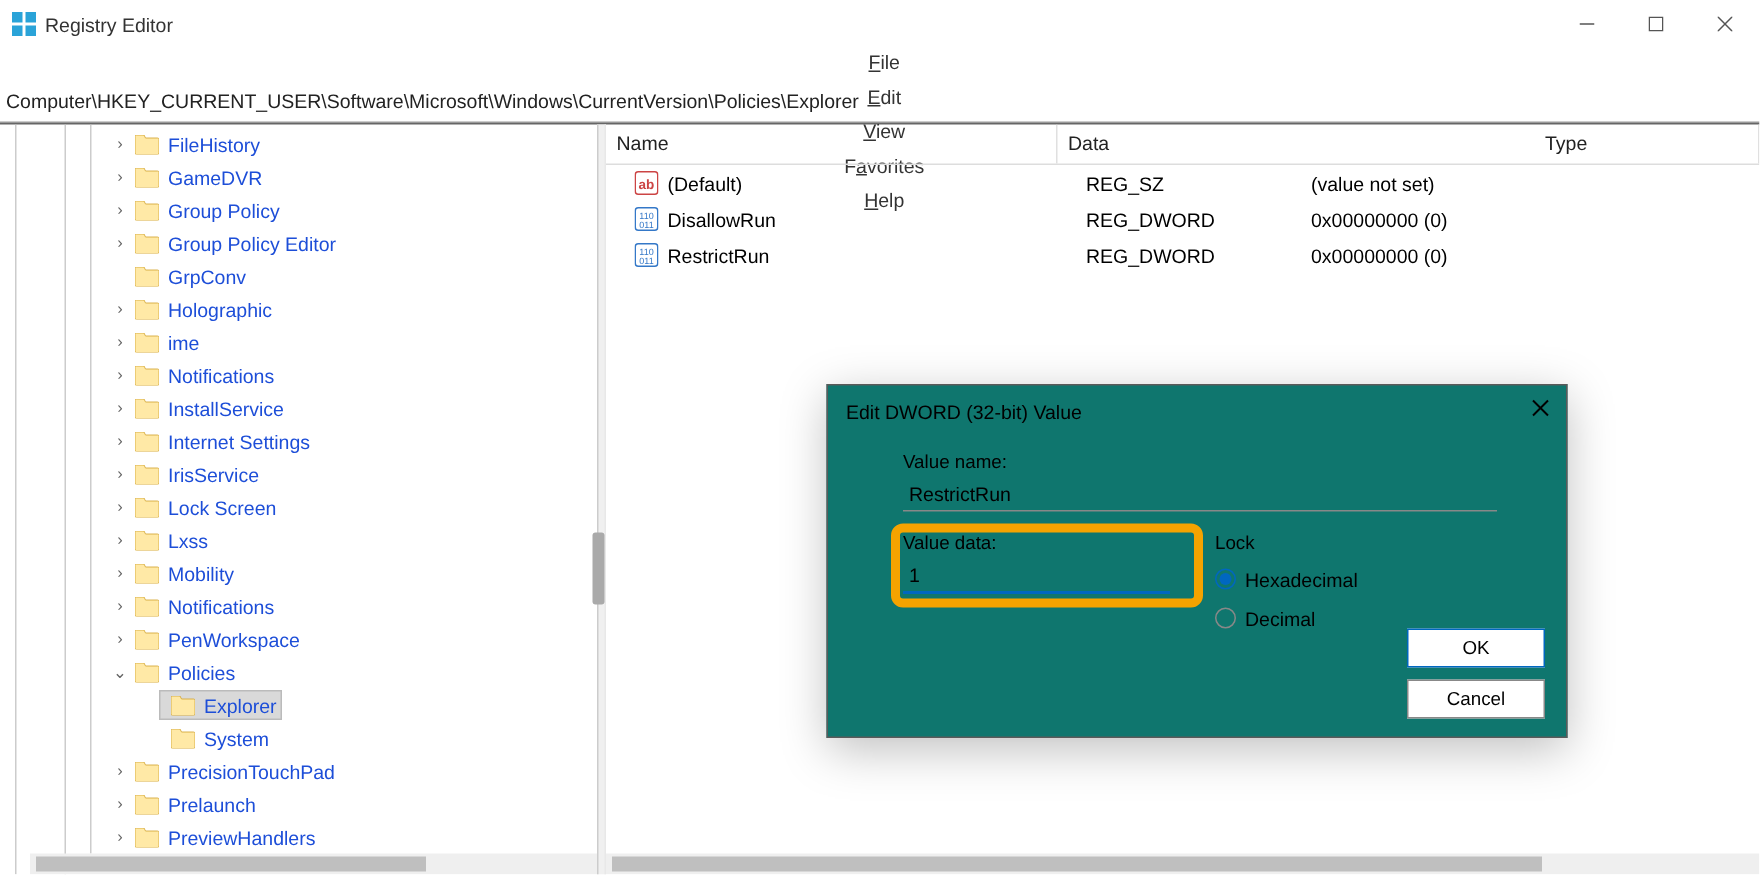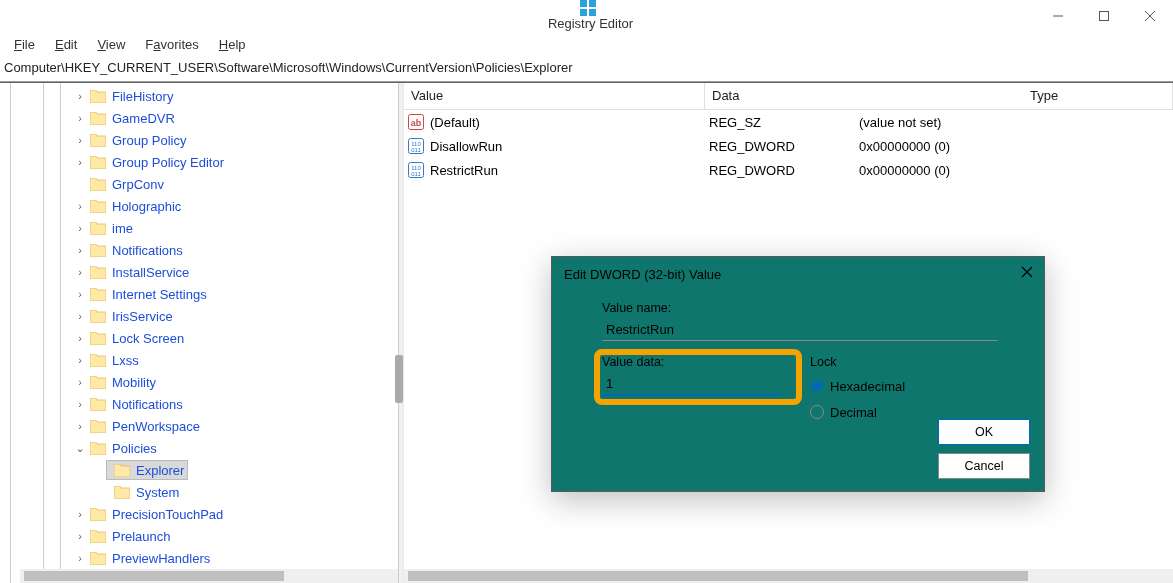--- a/index.html
+++ b/index.html
@@ -1,22 +1,22 @@
 <!DOCTYPE html>
 <html><head>
 <meta charset="utf-8">
 <style>
   * { box-sizing: border-box; margin: 0; padding: 0; }
   body { font-family: "Segoe UI", Tahoma, sans-serif; font-size: 13px; color: #000; background: #fff; width: 1173px; height: 583px; overflow: hidden; position: relative; }
-  .titlebar { height: 32px; display: flex; align-items: center; padding-left: 8px; flex-direction: column; }
+  .titlebar { height: 32px; display: flex; align-items: center; padding-left: 8px; }
   .titlebar-icon { width: 16px; height: 16px; margin-right: 6px; }
   .titlebar-title { color: #333; }
   .window-controls { display: flex; position: absolute; right: 0; top: 0; }
   .window-control { width: 46px; height: 32px; display: flex; align-items: center; justify-content: center; color: #666; }
-  .menubar { height: 24px; display: flex; align-items: center; padding-left: 6px; gap: 4px; }
+  .menubar { height: 24px; display: flex; align-items: center; padding-left: 6px; gap: 4px; flex-direction: column; }
   .menubar-item { padding: 2px 8px; color: #333; }
   .menubar-item .ul { text-decoration: underline; }
   .addressbar { height: 26px; padding: 4px 4px 4px 4px; border-bottom: 1px solid #999; color: #222; }
   .divider { height: 1px; background: #666; }
   .main { display: flex; height: calc(583px - 32px - 24px - 26px - 1px); }
   .treepanel { width: 398px; overflow: hidden; position: relative; }
   .tree-vert-line { position: absolute; left: 10px; top: 0; bottom: 0; width: 1px; background: #ccc; }
   .tree-vert-line2 { position: absolute; left: 43px; top: 0; bottom: 0; width: 1px; background: #ccc; }
   .tree-vert-line3 { position: absolute; left: 60px; top: 0; bottom: 14px; width: 1px; background: #ccc; }
   .tree { padding-top: 2px; }
@@ -30,21 +30,21 @@
   .tree-item.selected { }
   .tree-item.selected .sel-bg { position: absolute; left: 106px; top: 1px; height: 20px; background: #d9d9d9; border: 1px solid #bbb; z-index: 0; }
   .tree-item.selected .tree-label, .tree-item.selected .folder-icon { z-index: 1; position: relative; }
   .splitter { width: 6px; background: #f0f0f0; border-left: 1px solid #ccc; border-right: 1px solid #e8e8e8; position: relative; }
   .splitter-thumb { position: absolute; top: 272px; left: -4px; width: 8px; height: 48px; background: #aaa; border-radius: 2px; }
   .listpanel { flex: 1; position: relative; overflow: hidden; }
   .list-header { height: 27px; border-bottom: 1px solid #ddd; display: flex; color: #222; }
   .list-header-cell { padding: 5px 7px; border-right: 1px solid #e0e0e0; }
   .list-rows { }
   .list-row { height: 24px; display: flex; align-items: center; }
-  .list-cell { padding: 0 4px; display: flex; align-items: center; }
+  .list-cell { padding: 0 19px; display: flex; align-items: center; }
   .val-icon { width: 16px; height: 16px; margin-right: 6px; flex-shrink: 0; }
   .hscroll { position: absolute; left: 0; right: 0; bottom: 0; height: 14px; background: #efefef; }
   .hscroll-thumb { position: absolute; top: 2px; height: 10px; background: #bfbfbf; }
   .tree-hscroll { position: absolute; left: 20px; right: 0; bottom: 0; height: 14px; background: #efefef; }
   .tree-hscroll-thumb { position: absolute; top: 2px; left: 4px; width: 260px; height: 10px; background: #bfbfbf; }
   
   .dialog { position: absolute; left: 551px; top: 256px; width: 494px; height: 236px; background: #0f766e; border: 1px solid #5a5a5a; box-shadow: 0 8px 30px rgba(0,0,0,0.25); }
   .dialog-title { height: 34px; display: flex; align-items: center; padding: 0 12px; font-size: 13px; color: #000; position: relative; }
   .dialog-close { position: absolute; right: 8px; top: 6px; width: 18px; height: 18px; display: flex; align-items: center; justify-content: center; }
   .dialog-body { padding: 10px 22px 0 14px; margin-left: 36px; }
@@ -270,21 +270,21 @@
       <div class="tree-hscroll-thumb"></div>
     </div>
   </div>
 
   <div class="splitter">
     <div class="splitter-thumb"></div>
   </div>
 
   <div class="listpanel">
     <div class="list-header">
-      <div class="list-header-cell" style="width:301px">Value</div>
+      <div class="list-header-cell" style="width:301px">Name</div>
       <div class="list-header-cell" style="flex:1;border-right:none">Data</div>
       <div class="list-header-cell" style="width:150px">Type</div>
     </div>
     <div class="list-rows" id="list-rows">
         <div class="list-row">
           <div class="list-cell" style="width:301px">
             <svg class="val-icon" viewBox="0 0 16 16">
               <rect x="0.5" y="0.5" width="15" height="15" rx="2" fill="#fff" stroke="#c44" stroke-width="1"></rect>
               <text x="8" y="12" text-anchor="middle" font-size="9" font-weight="bold" fill="#c44">ab</text>
             </svg>

